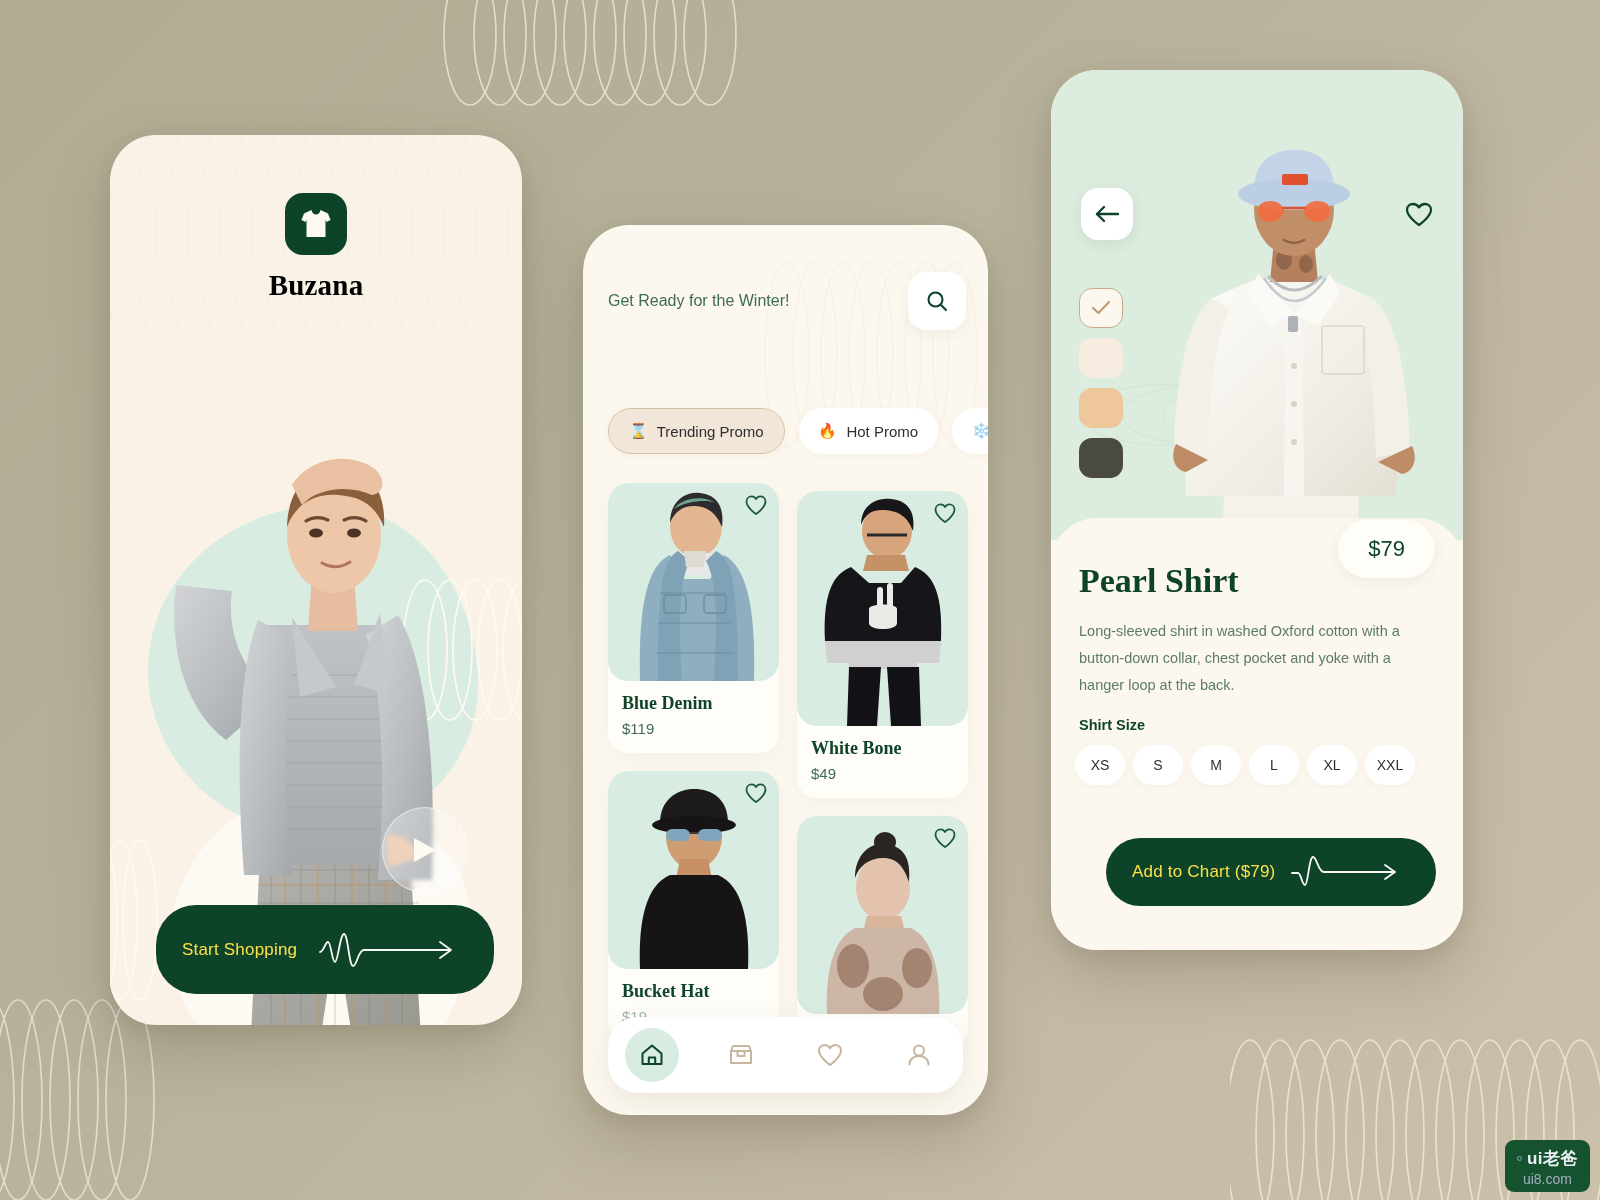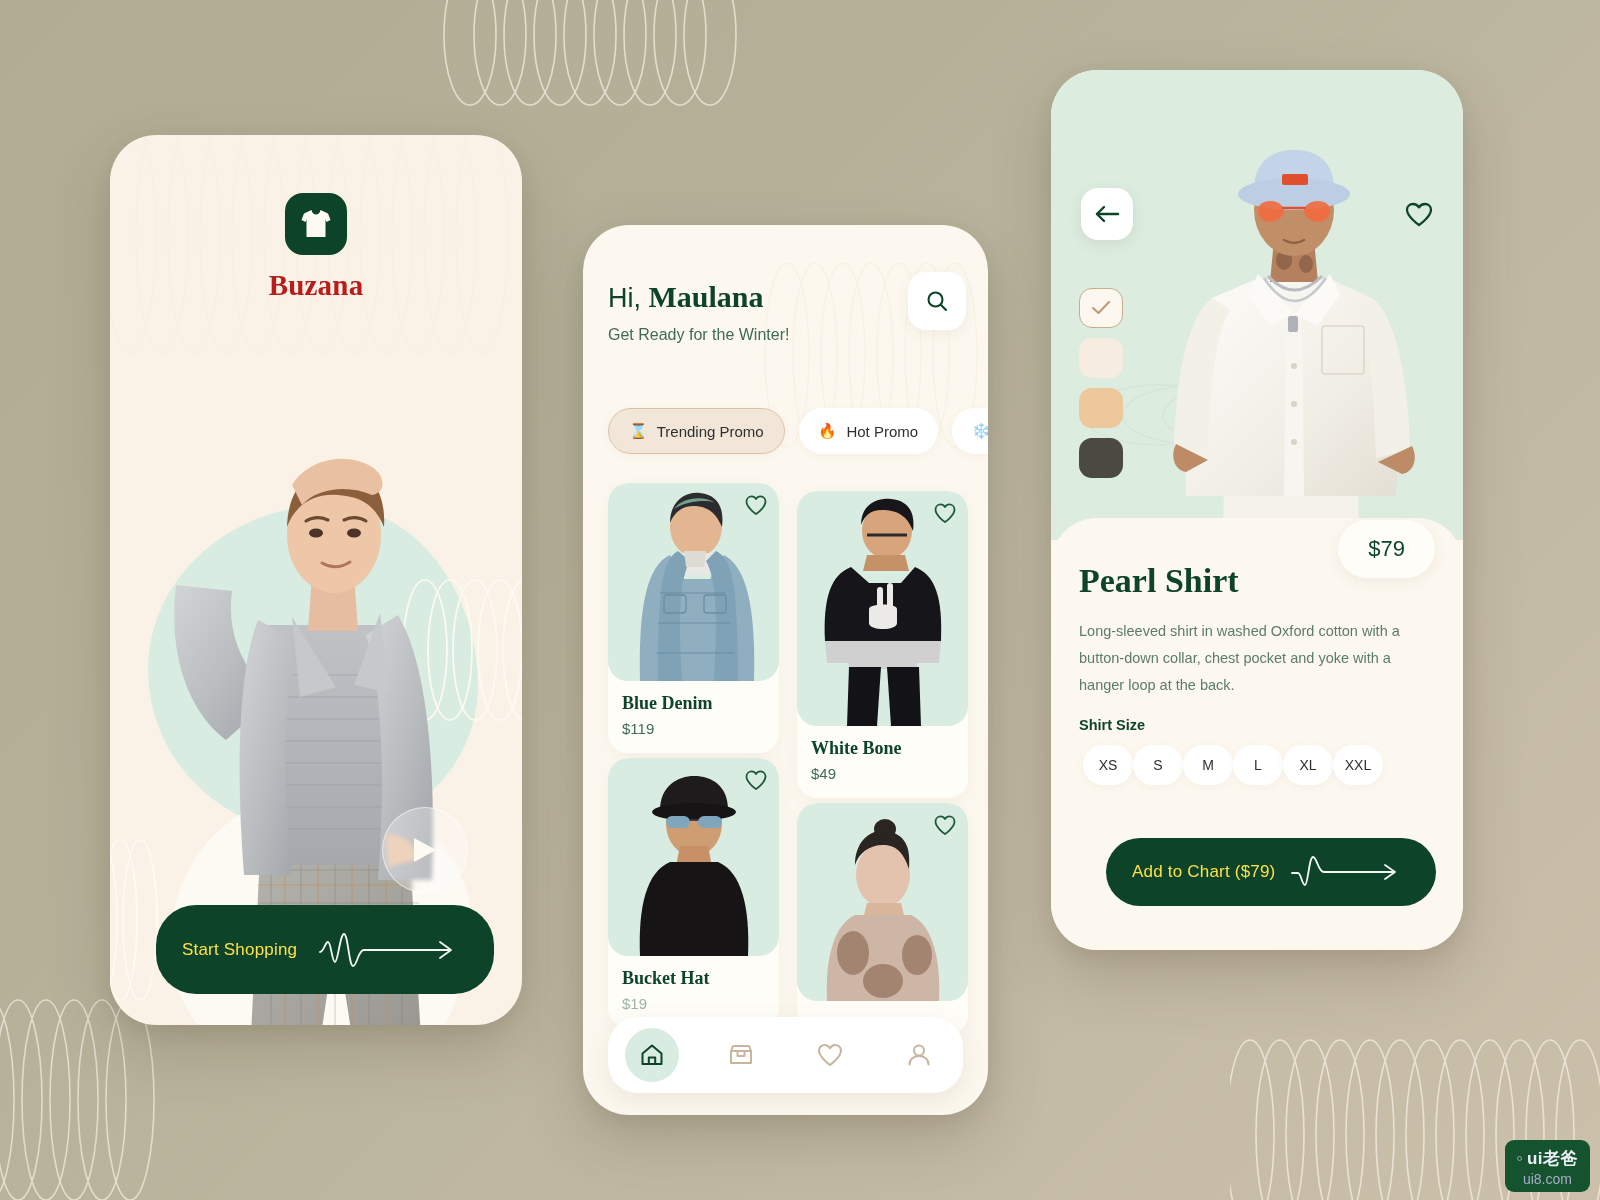--- a/index.html
+++ b/index.html
@@ -34,21 +34,21 @@
     position: absolute; top: 58px; left: 0; width: 100%;
     display: flex; flex-direction: column; align-items: center; gap: 14px;
     z-index: 4;
   }
   .brand-logo {
     width: 62px; height: 62px; border-radius: 18px; background: #0d4429;
     display: flex; align-items: center; justify-content: center;
   }
   .brand-name {
     font-family: "Liberation Serif", serif;
-    font-weight: 700; font-size: 29px; color: #b91c1c; letter-spacing: .2px;
+    font-weight: 700; font-size: 29px; color: #000000; letter-spacing: .2px;
   }
   .s1-blob {
     position: absolute; left: 38px; top: 370px; width: 330px; height: 330px;
     background: #d8ece1;
     border-radius: 55% 45% 48% 52% / 50% 55% 45% 50%;
     z-index: 1;
   }
   .s1-blob2 {
     position: absolute; left: 60px; top: 660px; width: 300px; height: 300px;
     background: #fdfaf4; border-radius: 46% 54% 40% 60% / 50% 40% 60% 50%;
@@ -95,21 +95,21 @@
   .chip {
     height: 46px; padding: 0 20px; border-radius: 24px; background: #ffffff;
     display: flex; align-items: center; gap: 9px;
     font-size: 15px; color: #2f2f2f; white-space: nowrap;
     box-shadow: 0 2px 10px rgba(90,80,60,.05);
   }
   .chip.active { background: #f2e6d8; border: 1px solid #d9c3a8; }
   .chip-emoji { font-size: 15px; }
 
   .grid { position: absolute; top: 258px; left: 25px; width: 360px; z-index: 3; display: flex; gap: 18px; }
-  .col { display: flex; flex-direction: column; gap: 5px; width: 171px; }
+  .col { display: flex; flex-direction: column; gap: 18px; width: 171px; }
   .col.right { margin-top: 8px; }
   .pcard { background: #fffdf8; border-radius: 20px; overflow: hidden; box-shadow: 0 4px 16px rgba(90,80,60,.05); }
   .pcard-img { position: relative; background: #d9ece2; border-radius: 20px; overflow:hidden; }
   .pcard-img.tall { height: 235px; }
   .pcard-img.short { height: 198px; }
   .pcard-img .fav { position: absolute; top: 12px; right: 12px; z-index: 2; }
   .pcard-body { padding: 12px 14px 16px; }
   .pname { font-family: "Liberation Serif", serif; font-weight: 700; font-size: 18px; color: #0d4429; }
   .pprice { margin-top: 6px; font-size: 15px; color: #3e6b53; }
   .pprice.muted { color: #9db5a7; }
@@ -159,21 +159,21 @@
     font-size: 34px; color: #0d4429;
   }
   .s3-desc {
     position: absolute; left: 28px; top: 548px; width: 350px; z-index: 8;
     font-size: 14.5px; line-height: 1.85; color: #5b7c68;
   }
   .s3-sizelabel {
     position: absolute; left: 28px; top: 647px; z-index: 8;
     font-size: 14.5px; font-weight: bold; color: #0d4429;
   }
-  .sizes { position: absolute; left: 32px; top: 675px; display:flex; z-index: 8; }
+  .sizes { position: absolute; left: 24px; top: 675px; display:flex; gap: 8px; z-index: 8; }
   .size {
     min-width: 50px; height: 40px; padding: 0 9px; border-radius: 22px; background: #ffffff;
     display:flex; align-items:center; justify-content:center;
     font-size: 14px; color: #2f2f2f;
     box-shadow: 0 2px 8px rgba(90,80,60,.05);
   }
   #add-to-chart {
     left: 55px; top: 768px; width: 330px; height: 68px;
     padding: 0 26px; justify-content: space-between;
   }
@@ -385,24 +385,20 @@
         <ellipse cx="52" cy="100" rx="22" ry="92"></ellipse>
       <ellipse cx="80" cy="100" rx="22" ry="92"></ellipse>
         <ellipse cx="108" cy="100" rx="22" ry="92"></ellipse>
       <ellipse cx="136" cy="100" rx="22" ry="92"></ellipse>
         <ellipse cx="164" cy="100" rx="22" ry="92"></ellipse>
       <ellipse cx="192" cy="100" rx="22" ry="92"></ellipse>
     </g>
   </svg>
 
   <div class="s2-head">
-    <div class="greet">
-      <span>Hi,</span>
-      <b>Maulana</b>
-    </div>
     <div class="subgreet">Get Ready for the Winter!</div>
     <div class="search-btn">
       <svg width="24" height="24" viewBox="0 0 24 24">
         <circle cx="10.5" cy="10.5" r="7" fill="none" stroke="#0d4429" stroke-width="2.1"></circle>
         <path d="M15.8 15.8 L21 21" stroke="#0d4429" stroke-width="2.1" stroke-linecap="round"></path>
       </svg>
     </div>
   </div>
 
   <div class="chips">

